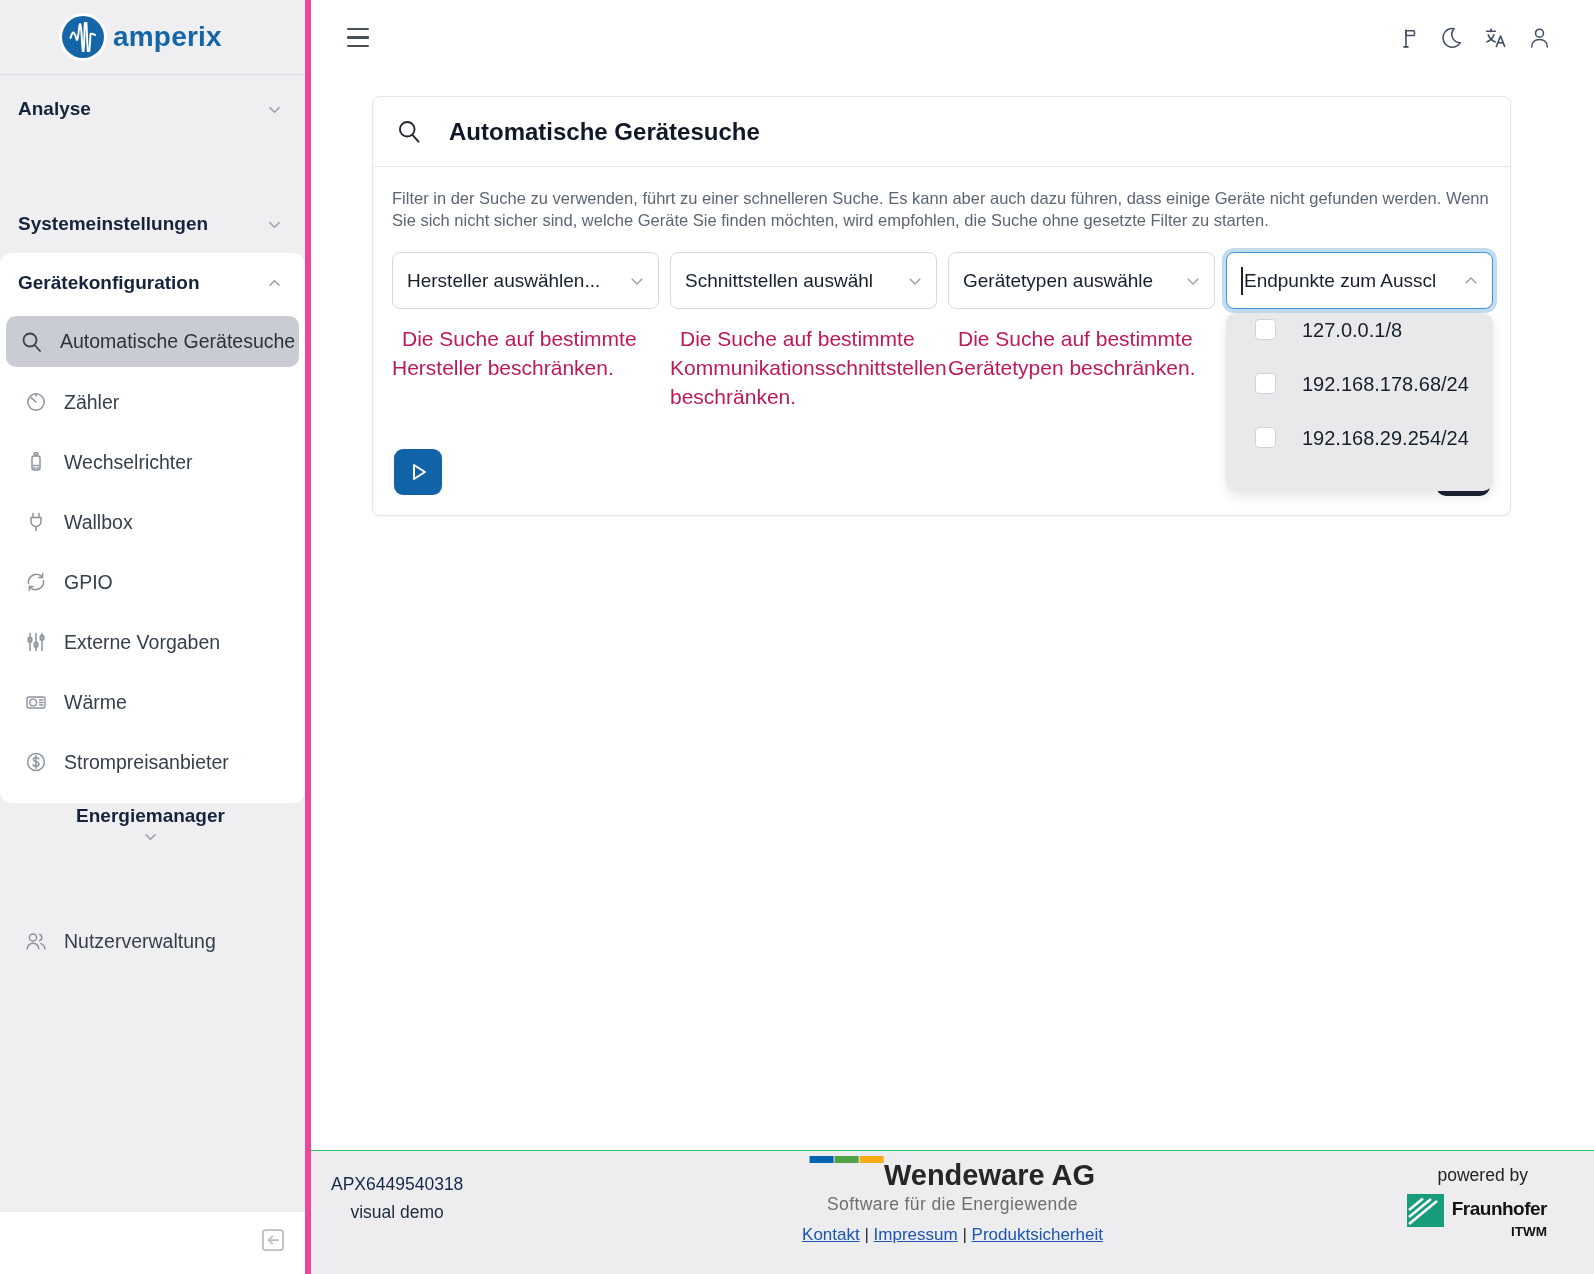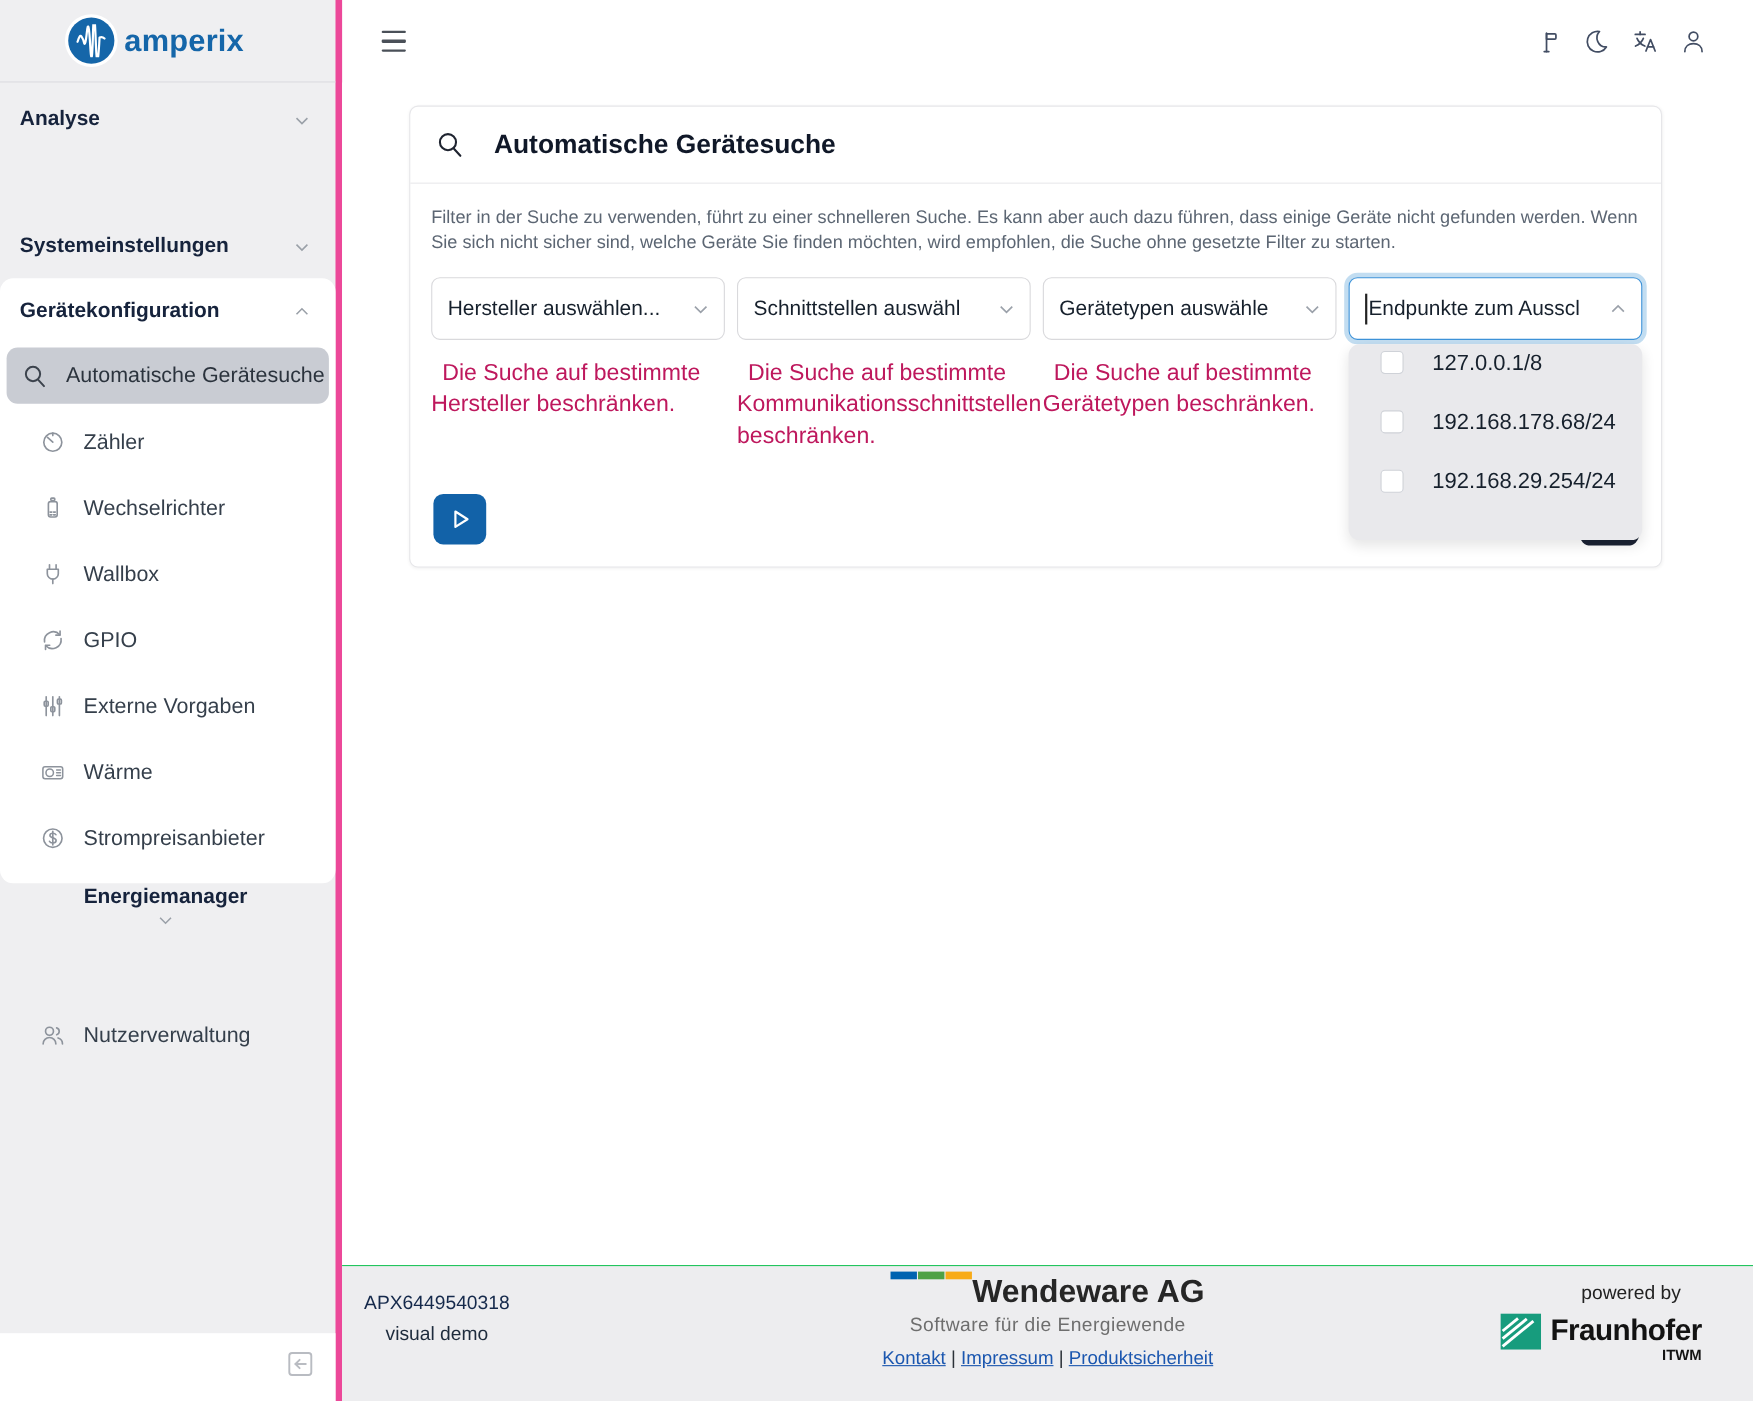--- a/index.html
+++ b/index.html
@@ -10,21 +10,21 @@
   
   .sidebar { flex:0 0 311px; width:311px; background:#efeff1; border-right:6px solid #ec4899; position:relative; display:flex; flex-direction:column; }
   .logo-row { height:75px; display:flex; align-items:center; gap:9px; padding-left:62px; border-bottom:1px solid #dbdbdf; }
   .logo-circle { width:42px; height:42px; border-radius:50%; background:#1566a9; display:flex; align-items:center; justify-content:center; box-shadow:0 0 0 3px #fff; }
   .wordmark { font-size:28px; font-weight:600; color:#1566a9; letter-spacing:0.2px; }
   .section-header { display:flex; align-items:center; justify-content:space-between; padding:0 22px 0 18px; height:40px; font-size:19px; font-weight:700; color:#16233c; cursor:pointer; }
   .sec-analyse { margin-top:14px; }
   .sec-system { margin-top:75px; }
   .white-panel { margin-top:9px; background:#fff; border-radius:12px; padding-bottom:11px; }
   .white-panel .section-header { height:60px; }
-  .nav-item { display:flex; align-items:center; gap:16px; height:60px; padding-left:36px; font-size:19.5px; color:#353f4b; cursor:pointer; }
+  .nav-item { display:flex; align-items:center; gap:16px; height:60px; padding-left:24px; font-size:19.5px; color:#353f4b; cursor:pointer; }
   .nav-item .ni-icon { width:24px; height:24px; display:flex; align-items:center; justify-content:center; color:#8d939c; }
   .nav-item.active { background:#c9ccd3; border-radius:10px; margin:3px 6px 5px; height:51px; padding-left:14px; color:#2b333d; }
   .nav-item.active .ni-icon { color:#3c434d; }
   .sec-energie { margin-top:2px;flex-direction:column; }
   .nav-item.standalone { margin-top:66px; }
   .sidebar-bottom { position:absolute; bottom:0; left:0; width:100%; height:62px; background:#fff; display:flex; align-items:flex-start; justify-content:flex-end; padding:13px 17px 0 0; }
   .collapse-btn { width:30px; height:30px; color:#b9bcc2; cursor:pointer; background:none; border:none; }
 
   
   .content { flex:1; display:flex; flex-direction:column; min-width:0; }
@@ -69,21 +69,21 @@
   .ww-block { display:flex; }
   .ww-bar { display:flex; gap:1px; height:7px; width:74px; margin-left:auto; }
   .ww-bar i { flex:1; }
   .ww-title { font-size:29px; font-weight:700; color:#262626; margin-top:3px; }
   .ww-tagline { font-size:17.5px; color:#6e6e6e; margin-top:2px; letter-spacing:0.4px; text-align:center; }
   .ww-links { margin-top:10px; font-size:17px; color:#2b3138; text-align:left; }
   .ww-links a { color:#1a56af; text-decoration:underline; cursor:pointer; }
   .footer-right { position:absolute; right:47px; top:14px; display:flex; flex-direction:column; align-items:flex-end; }
   .powered-by { font-size:17.5px; color:#222; margin-right:19px; }
   .fh-row { display:flex; align-items:flex-start; gap:8px; margin-top:8px; }
-  .fh-name { font-size:27px; font-weight:700; color:#131313; letter-spacing:-0.5px; line-height:30px; }
+  .fh-name { font-size:19px; font-weight:700; color:#131313; letter-spacing:-0.5px; line-height:30px; }
   .fh-unit { font-size:13.5px; font-weight:700; color:#131313; margin-top:0; }
 </style>
 </head>
 <body>
 
 <div class="app">
 
   <aside class="sidebar">
     <div class="logo-row">
       <span class="logo-circle">

